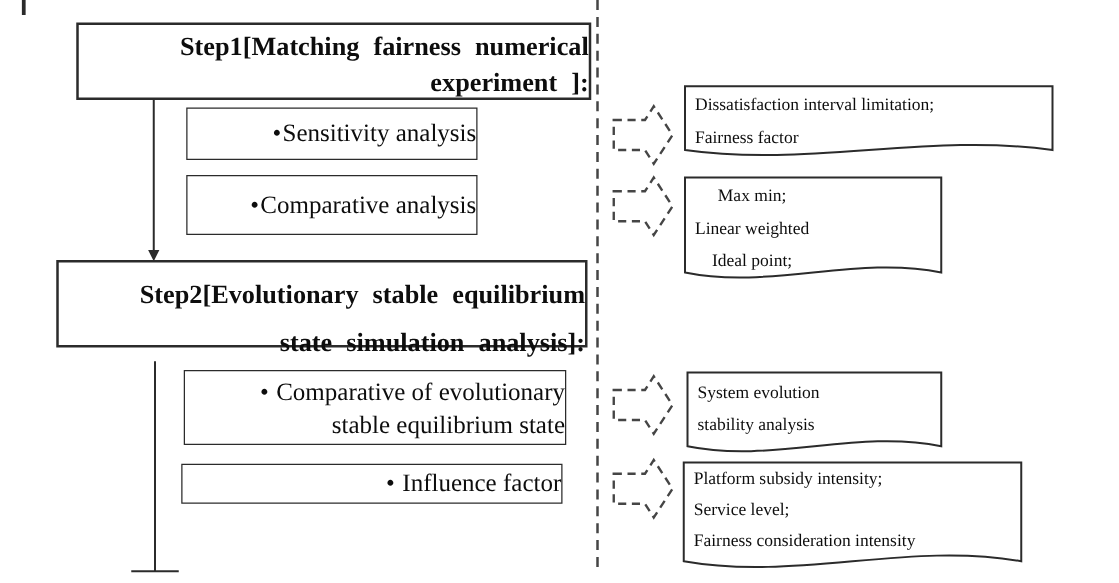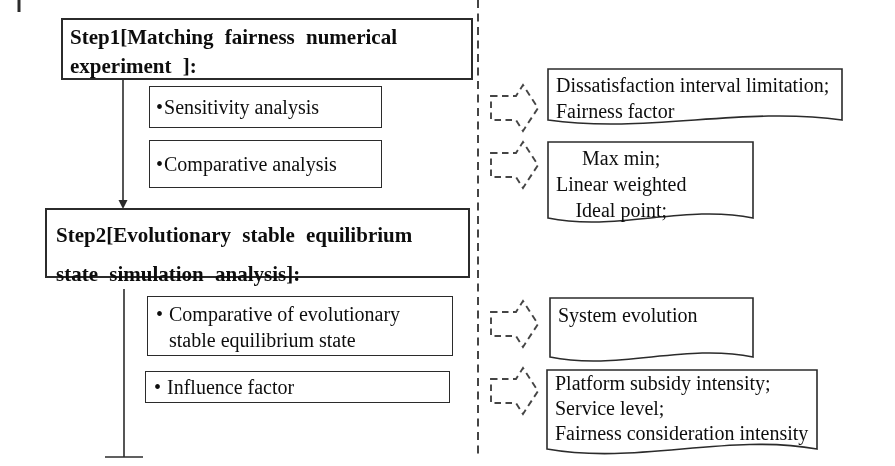--- a/index.html
+++ b/index.html
@@ -26,20 +26,21 @@
   .solid-stroke{stroke:var(--line);stroke-width:1.6;fill:none;}
   .solid-fill{fill:var(--line);stroke:none;}
   .dash-stroke{stroke:var(--dashed);stroke-width:1.9;fill:none;}
   .divider{stroke-dasharray:8 5.5;stroke-width:2;}
   .blockarrow{stroke-dasharray:6.5 4.5;}
   .box{
     position:absolute;
     background:var(--background);
     border:1.6px solid var(--line);
     box-sizing:border-box;
+    text-align:right;
   }
   .step-box{
     border-width:2px;
     font-weight:bold;
     font-size:21px;
     word-spacing:6px;
   }
   .title-line{display:block;white-space:nowrap;}
   #step1-box{left:61px;top:18px;width:412px;height:62px;padding:3px 0 0 7px;}
   #step1-box .title-line{height:29px;line-height:29px;}
@@ -53,21 +54,21 @@
   #sub-comp{left:149px;top:140px;width:233px;height:48px;padding:10px 0 0 6px;}
   #sub-cond{left:147px;top:296px;width:306px;height:60px;padding:4px 0 0 8px;}
   #sub-infl{left:145px;top:371px;width:305px;height:32px;padding:2px 0 0 8px;}
   .bullet{display:inline-block;}
   .bullet.tight{margin-right:1px;}
   .bullet.spaced{margin-right:6px;}
   .hang{display:inline-block;vertical-align:top;}
   .hang .sub-line{display:block;white-space:nowrap;}
   .note{
     position:absolute;
-    font-size:20px;
+    font-size:14px;
     line-height:26px;
     white-space:nowrap;
   }
   .note .note-line{display:block;}
   #note-0{left:556px;top:72px;}
   #note-1{left:556px;top:145px;text-align:center;}
   #note-2{left:558px;top:302px;}
   #note-3{left:555px;top:371px;line-height:25px;}
 </style>
 </head>
@@ -134,20 +135,21 @@
     <span class="note-line">Dissatisfaction interval limitation;</span>
     <span class="note-line">Fairness factor</span>
   </div>
   <div class="note" id="note-1">
     <span class="note-line">Max min;</span>
     <span class="note-line">Linear weighted</span>
     <span class="note-line">Ideal point;</span>
   </div>
   <div class="note" id="note-2">
     <span class="note-line">System evolution</span>
+    <span class="note-line">stability analysis</span>
   </div>
   <div class="note" id="note-3">
     <span class="note-line">Platform subsidy intensity;</span>
     <span class="note-line">Service level;</span>
     <span class="note-line">Fairness consideration intensity</span>
   </div>
 
 </div>
 
 </body></html>

